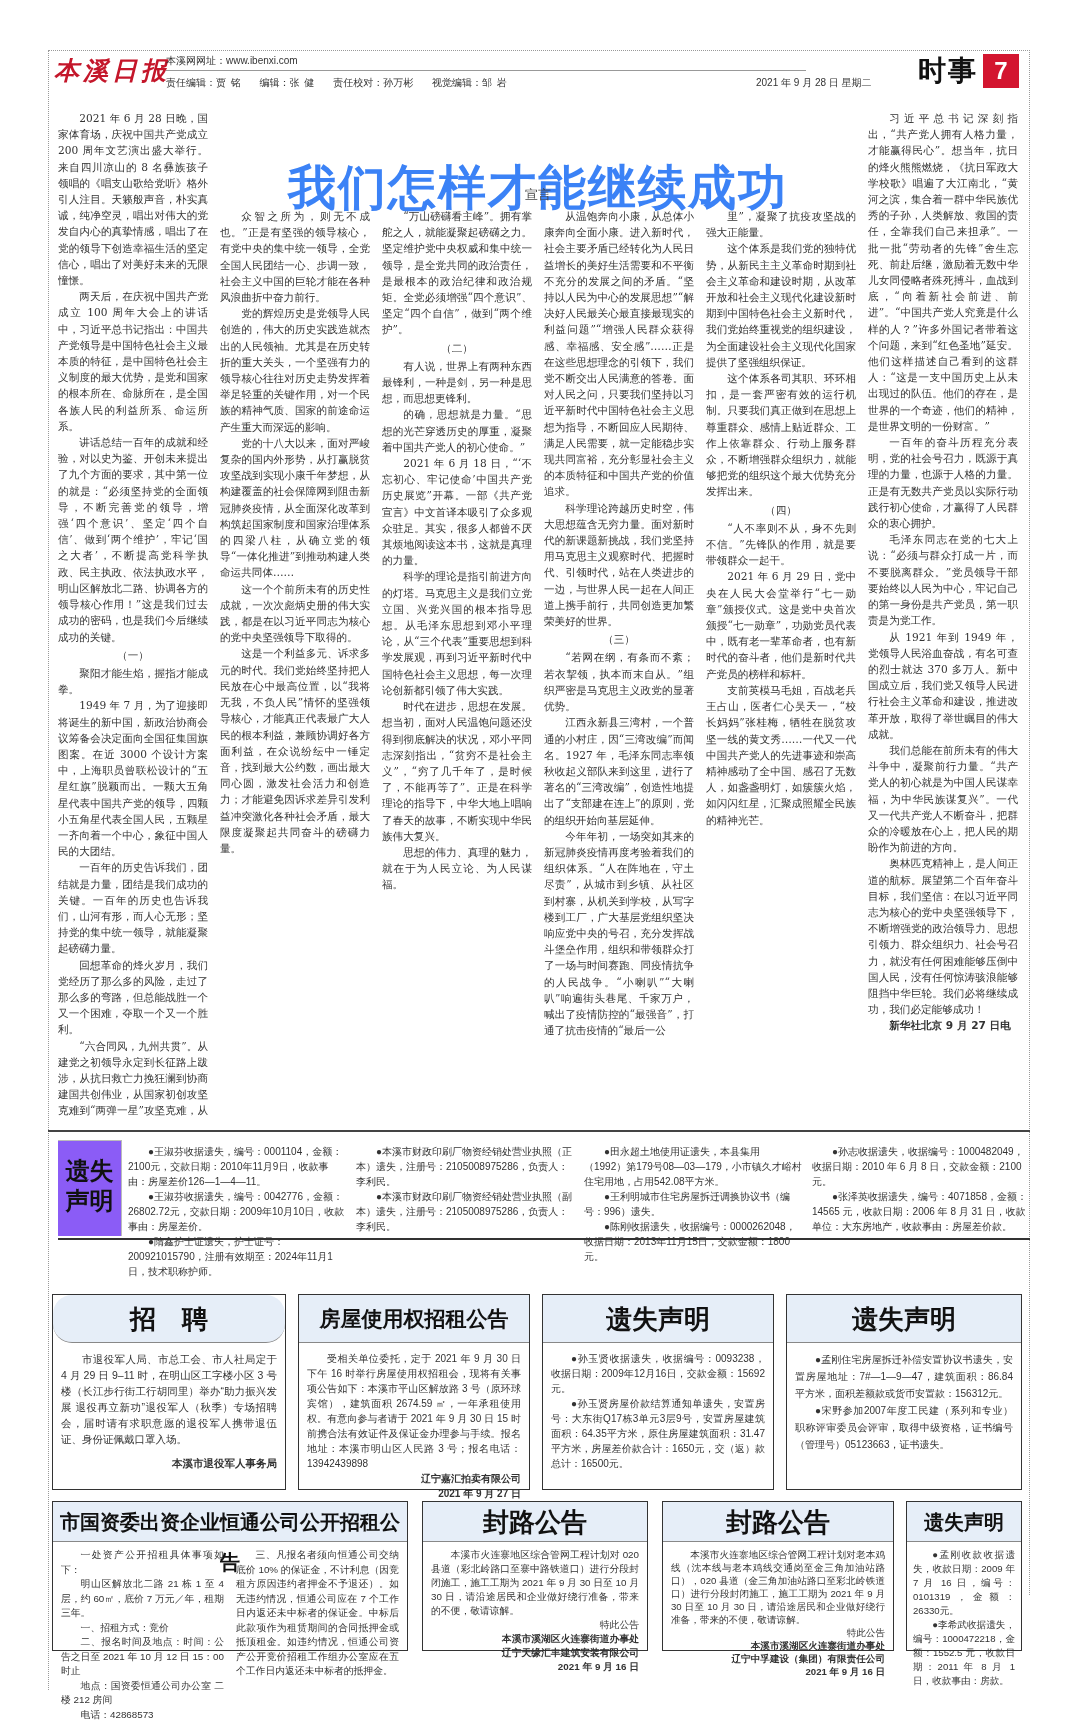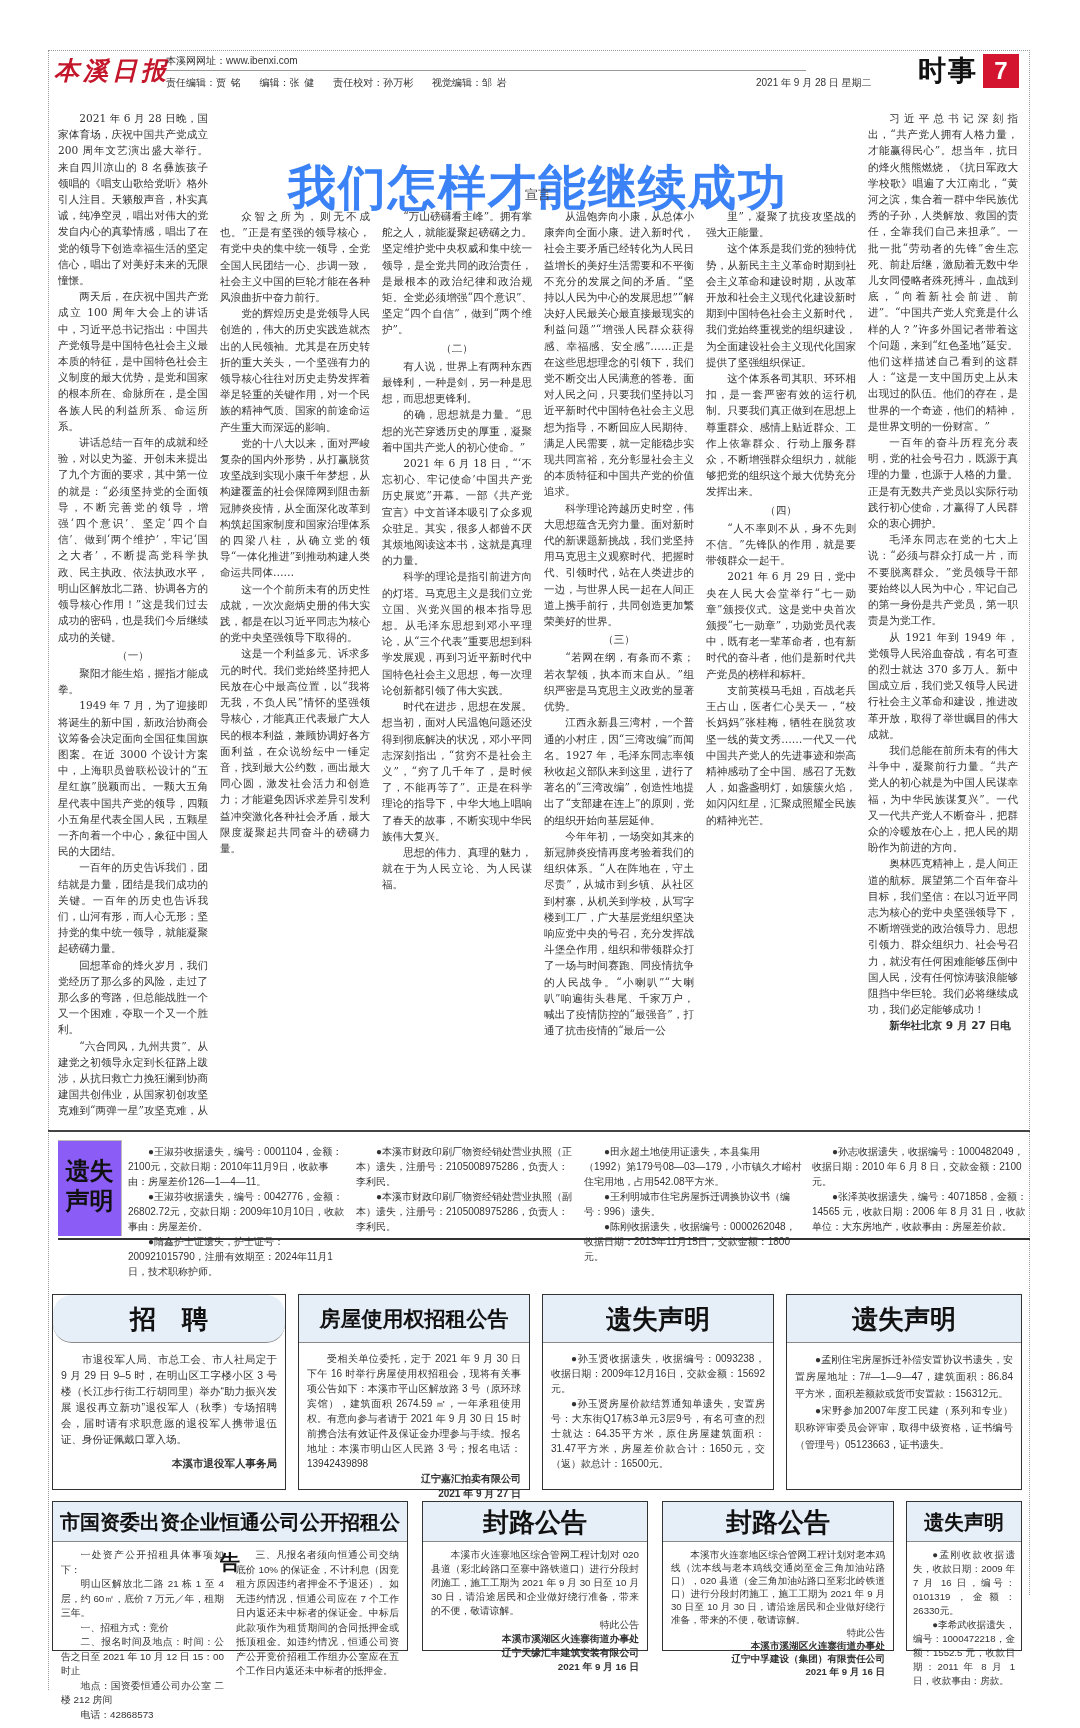--- a/index.html
+++ b/index.html
@@ -165,39 +165,39 @@
       <div class="lost-col" style="left:684px;">
         <p>●孙志收据遗失，收据编号：1000482049，收据日期：2010 年 6 月 8 日，交款金额：2100元。</p>
         <p>●张泽英收据遗失，编号：4071858，金额：14565 元，收款日期：2006 年 8 月 31 日，收款单位：大东房地产，收款事由：房屋差价款。</p>
       </div>
     </div>
   </section>
 
   <div class="ad" style="left:4px; top:1244px; width:234px; height:196px;">
     <div class="ad-head" style="font-size:26px; height:48px; line-height:48px;border-radius:19px;">招　聘</div>
     <div class="ad-body">
-      <p>市退役军人局、市总工会、市人社局定于 9 月 29 日 9–5 时，在明山区工字楼小区 3 号楼（长江步行街工行胡同里）举办“助力振兴发展 退役再立新功”退役军人（秋季）专场招聘会，届时请有求职意愿的退役军人携带退伍证、身份证佩戴口罩入场。</p>
+      <p>市退役军人局、市总工会、市人社局定于 4 月 29 日 9–11 时，在明山区工字楼小区 3 号楼（长江步行街工行胡同里）举办“助力振兴发展 退役再立新功”退役军人（秋季）专场招聘会，届时请有求职意愿的退役军人携带退伍证、身份证佩戴口罩入场。</p>
       <p class="sign" style="margin-top:8px;">本溪市退役军人事务局</p>
     </div>
   </div>
 
   <div class="ad" style="left:250px; top:1244px; width:232px; height:196px;">
     <div class="ad-head" style="font-size:21px; height:48px; line-height:48px;">房屋使用权招租公告</div>
     <div class="ad-body" style="font-size:10px; line-height:15px;">
       <p>受相关单位委托，定于 2021 年 9 月 30 日下午 16 时举行房屋使用权招租会，现将有关事项公告如下：本溪市平山区解放路 3 号（原环球宾馆），建筑面积 2674.59 ㎡，一年承租使用权。有意向参与者请于 2021 年 9 月 30 日 15 时前携合法有效证件及保证金办理参与手续。报名地址：本溪市明山区人民路 3 号；报名电话：13942439898</p>
       <p class="sign">辽宁嘉汇拍卖有限公司</p>
       <p class="sign">2021 年 9 月 27 日</p>
     </div>
   </div>
 
   <div class="ad" style="left:494px; top:1244px; width:232px; height:196px;">
     <div class="ad-head" style="font-size:26px; height:48px; line-height:48px;">遗失声明</div>
     <div class="ad-body" style="font-size:10px; line-height:15px;">
       <p>●孙玉贤收据遗失，收据编号：0093238，收据日期：2009年12月16日，交款金额：15692元。</p>
-      <p>●孙玉贤房屋价款结算通知单遗失，安置房号：大东街Q17栋3单元3层9号，有名可查的烈士就达：64.35平方米，原住房屋建筑面积：31.47平方米，房屋差价款合计：1650元，交（返）款总计：16500元。</p>
+      <p>●孙玉贤房屋价款结算通知单遗失，安置房号：大东街Q17栋3单元3层9号，安置房屋建筑面积：64.35平方米，原住房屋建筑面积：31.47平方米，房屋差价款合计：1650元，交（返）款总计：16500元。</p>
     </div>
   </div>
 
   <div class="ad" style="left:738px; top:1244px; width:236px; height:196px;">
     <div class="ad-head" style="font-size:26px; height:48px; line-height:48px;">遗失声明</div>
     <div class="ad-body" style="font-size:10px; line-height:17px;">
       <p>●孟刚住宅房屋拆迁补偿安置协议书遗失，安置房屋地址：7#—1—9—47，建筑面积：86.84平方米，面积差额款或货币安置款：156312元。</p>
       <p>●宋野参加2007年度工民建（系列和专业）职称评审委员会评审，取得中级资格，证书编号（管理号）05123663，证书遗失。</p>
     </div>
   </div>

